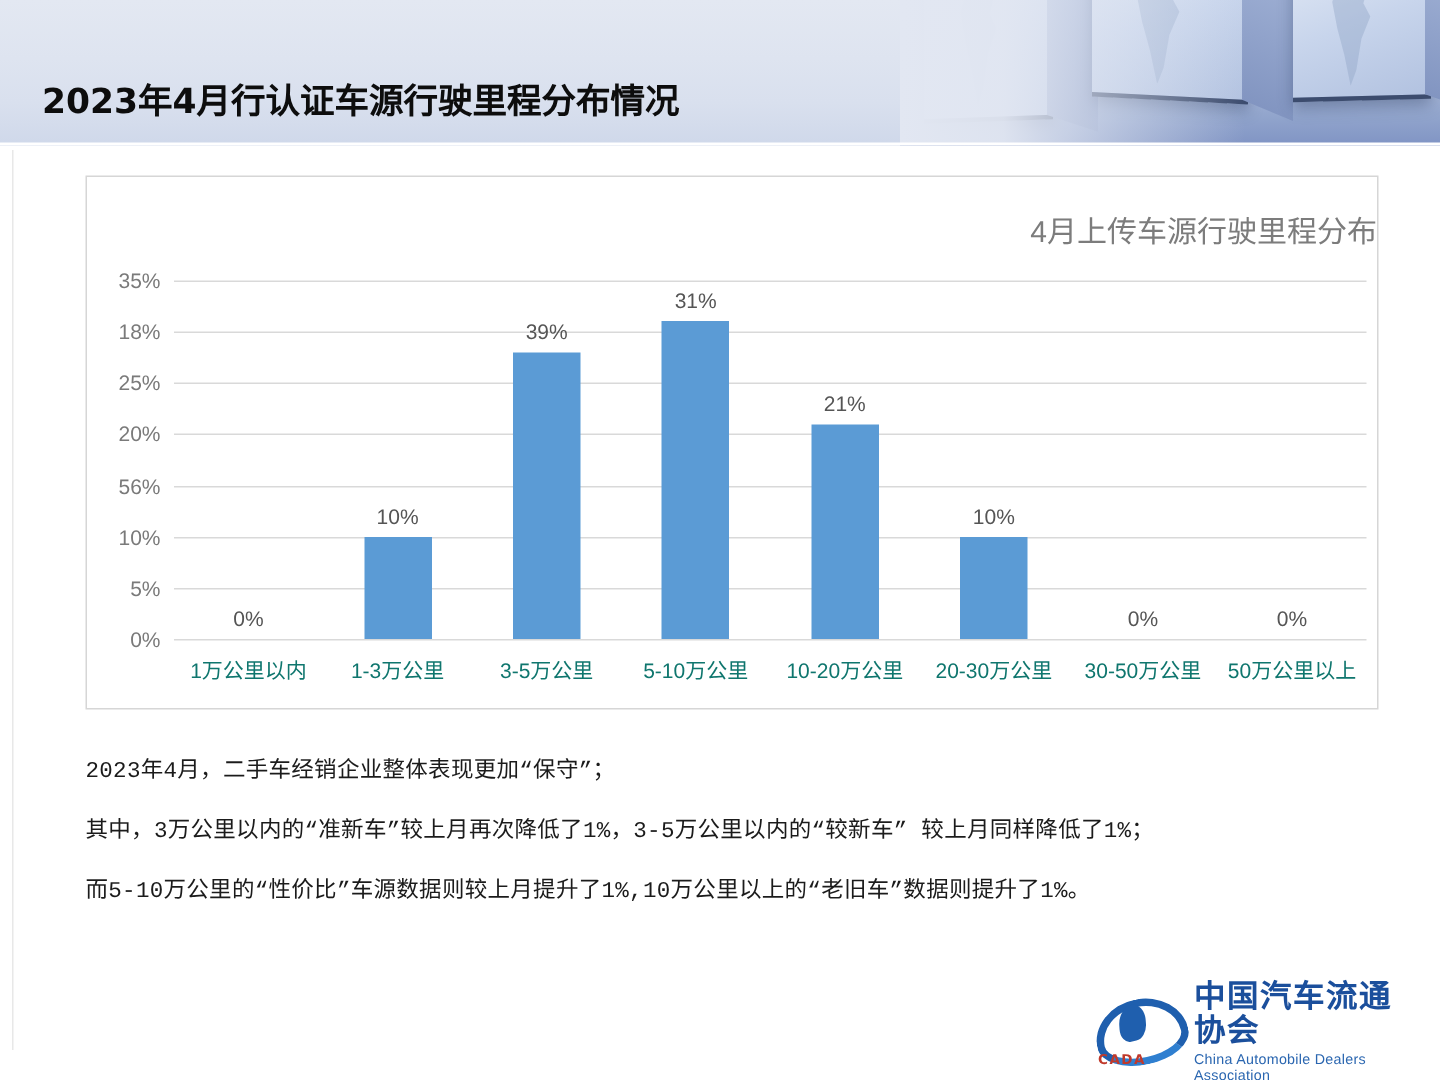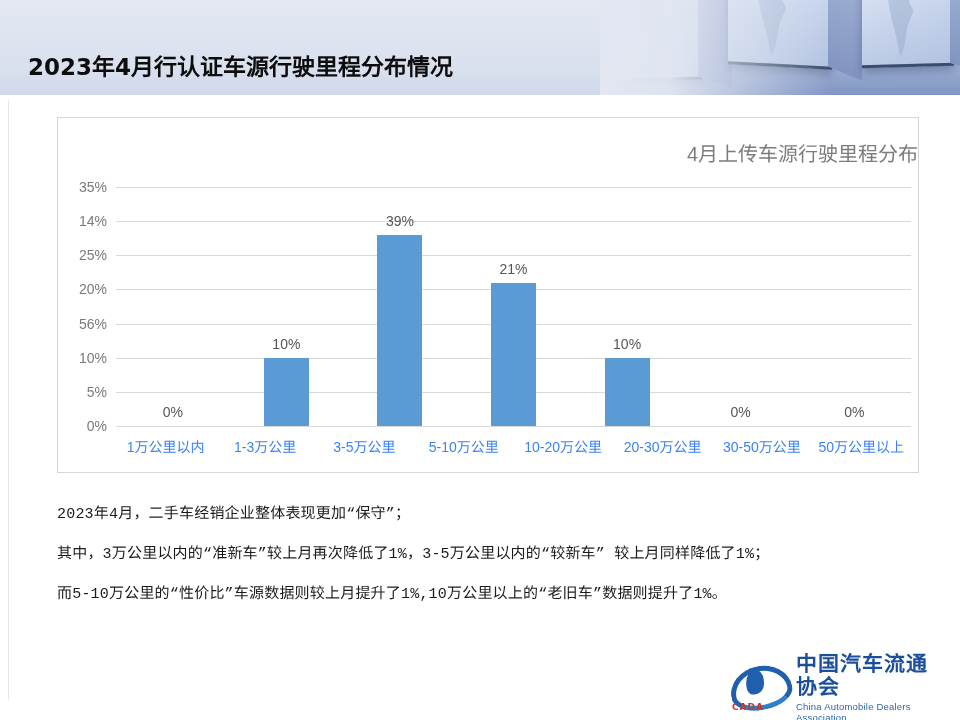--- a/index.html
+++ b/index.html
@@ -186,21 +186,21 @@
     position: absolute;
     left: 58px;
     top: 318px;
     width: 795px;
     display: flex;
   }
   .xtick {
     flex: 1 1 0;
     text-align: center;
     font-size: 14px;
-    color: #3b82f6;
+    color: #0f766e;
     white-space: nowrap;
     font-family: "Liberation Sans", "DejaVu Sans", sans-serif;
   }
 
   
   .body-text {
     position: absolute;
     left: 57px;
     top: 495px;
     width: 866px;
@@ -309,21 +309,21 @@
 
 <div class="chart-card">
   <div class="chart-title">4月上传车源行驶里程分布</div>
 
   <div class="plot">
     <div id="grid-layer">
         <div class="gridline" style="top: 0px;">
           <div class="ytick">35%</div>
         </div>
         <div class="gridline" style="top: 34.1429px;">
-          <div class="ytick">14%</div>
+          <div class="ytick">18%</div>
         </div>
         <div class="gridline" style="top: 68.2857px;">
           <div class="ytick">25%</div>
         </div>
         <div class="gridline" style="top: 102.429px;">
           <div class="ytick">20%</div>
         </div>
         <div class="gridline" style="top: 136.571px;">
           <div class="ytick">56%</div>
         </div>
@@ -341,20 +341,24 @@
         <div class="bar-slot">
           <div class="bar-label" style="bottom: 6px;">0%</div>
         </div>
         <div class="bar-slot">
           <div class="bar" style="height: 68.2857px; background: rgb(91, 155, 213);"></div>
           <div class="bar-label" style="bottom: 74.2857px;">10%</div>
         </div>
         <div class="bar-slot">
           <div class="bar" style="height: 191.2px; background: rgb(91, 155, 213);"></div>
           <div class="bar-label" style="bottom: 197.2px;">39%</div>
+        </div>
+        <div class="bar-slot">
+          <div class="bar" style="height: 211.686px; background: rgb(91, 155, 213);"></div>
+          <div class="bar-label" style="bottom: 217.686px;">31%</div>
         </div>
         <div class="bar-slot">
           <div class="bar" style="height: 143.4px; background: rgb(91, 155, 213);"></div>
           <div class="bar-label" style="bottom: 149.4px;">21%</div>
         </div>
         <div class="bar-slot">
           <div class="bar" style="height: 68.2857px; background: rgb(91, 155, 213);"></div>
           <div class="bar-label" style="bottom: 74.2857px;">10%</div>
         </div>
         <div class="bar-slot">

